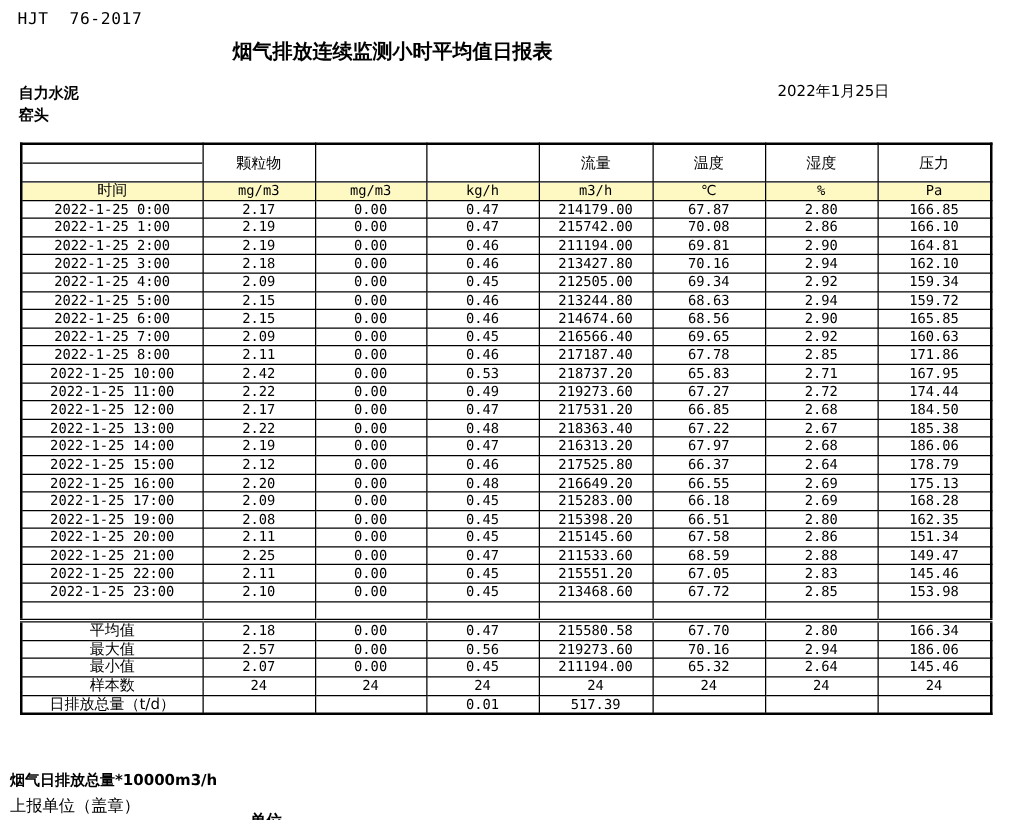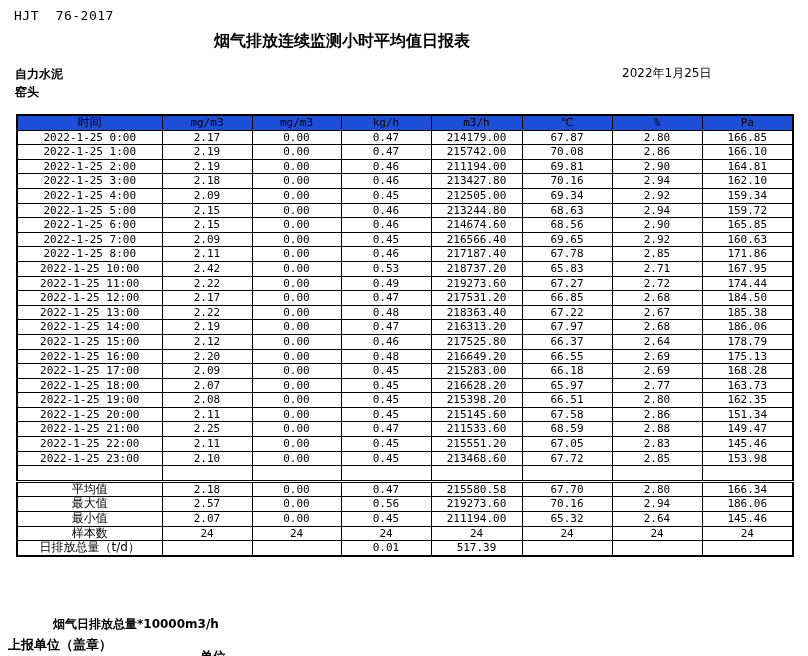--- a/index.html
+++ b/index.html
@@ -9,21 +9,21 @@
     position:relative; overflow:hidden;
   }
   .abs { position:absolute; }
 
   #standard-code {
     left:14px; top:8px; font-family:"DejaVu Sans Mono","Liberation Mono",monospace;
     font-weight:normal; font-size:13px; white-space:pre; letter-spacing:0.5px;
   }
   #report-title {
     left:0; top:31px; width:628px; text-align:center;
-    font-weight:bold; font-size:16px;margin-left:28px;
+    font-weight:bold; font-size:16px;
   }
   #company-name { left:15px; top:66px; font-weight:bold; font-size:12px; }
   #station-name { left:15px; top:84px; font-weight:bold; font-size:12px; }
   #report-date  { left:622px; top:65px; font-size:12px; }
 
   #report-table {
     position:absolute; left:16px; top:114px; width:776px;
     border-collapse:collapse; table-layout:fixed;
     border:2px solid #000;
     font-family:"DejaVu Sans Mono","DejaVu Sans",monospace;
@@ -31,28 +31,28 @@
   }
   #report-table td {
     border:1px solid #000; text-align:center; vertical-align:middle;
     padding:0; height:13.6px; line-height:13.6px; overflow:hidden;
     white-space:nowrap;
   }
   tr.names-row td { height:29px; line-height:29px; font-size:12px; font-family:"DejaVu Sans","Liberation Sans",sans-serif; }
   td.split-cell { padding:0; vertical-align:top; }
   .split-cell .half { height:14px; line-height:14px; }
   .split-cell .half.top { border-bottom:1px solid #000; }
-  tr.units-row td { background:#1d4ed8; height:14px; line-height:14px; font-size:11px; }
+  tr.units-row td { background:#fef9c3; height:14px; line-height:14px; font-size:11px; }
   tr.units-row td.time-head { font-size:12px; font-family:"DejaVu Sans","Liberation Sans",sans-serif; }
   tr.spacer-row td { height:16px; }
   #summary-body tr:first-child td { border-top:3px double #000; }
   #summary-body td.label-cell { font-size:12px; font-family:"DejaVu Sans","Liberation Sans",sans-serif; }
 
-  #footnote { left:8px; top:616px; font-weight:bold; font-size:12px;margin-left:45px; }
-  #report-unit-label { left:8px; top:636px; font-weight:bold; font-size:13px; }
+  #footnote { left:8px; top:616px; font-weight:bold; font-size:12px; }
+  #report-unit-label { left:8px; top:636px; font-weight:normal; font-size:13px; }
   #unit-label { left:200px; top:648px; font-weight:bold; font-size:13px; }
 </style>
 </head>
 <body>
 
 <div class="abs" id="standard-code">HJT  76-2017</div>
 <div class="abs" id="report-title">烟气排放连续监测小时平均值日报表</div>
 <div class="abs" id="company-name">自力水泥</div>
 <div class="abs" id="station-name">窑头</div>
 <div class="abs" id="report-date">2022年1月25日</div>
@@ -62,20 +62,33 @@
     <col style="width:145px">
       <col style="width:90px">
       <col style="width:89px">
       <col style="width:90px">
     <col style="width:91px">
       <col style="width:90px">
       <col style="width:90px">
       <col style="width:91px">
   </colgroup>
   <thead>
+    <tr class="names-row">
+      <td class="split-cell">
+        <div class="half top"></div>
+        <div class="half"></div>
+      </td>
+      <td>颗粒物</td>
+      <td></td>
+      <td></td>
+      <td>流量</td>
+      <td>温度</td>
+      <td>湿度</td>
+      <td>压力</td>
+    </tr>
     <tr class="units-row">
       <td class="time-head">时间</td>
       <td>mg/m3</td>
       <td>mg/m3</td>
       <td>kg/h</td>
       <td>m3/h</td>
       <td>℃</td>
       <td>%</td>
       <td>Pa</td>
     </tr>
@@ -245,30 +258,20 @@
         <td>2022-1-25 17:00</td>
         <td>2.09</td>
         <td>0.00</td>
         <td>0.45</td>
         <td>215283.00</td>
         <td>66.18</td>
         <td>2.69</td>
         <td>168.28</td>
       </tr>
       <tr>
-        <td>2022-1-25 18:00</td>
-        <td>2.07</td>
-        <td>0.00</td>
-        <td>0.45</td>
-        <td>216628.20</td>
-        <td>65.97</td>
-        <td>2.77</td>
-        <td>163.73</td>
-      </tr>
-      <tr>
         <td>2022-1-25 19:00</td>
         <td>2.08</td>
         <td>0.00</td>
         <td>0.45</td>
         <td>215398.20</td>
         <td>66.51</td>
         <td>2.80</td>
         <td>162.35</td>
       </tr>
       <tr>

